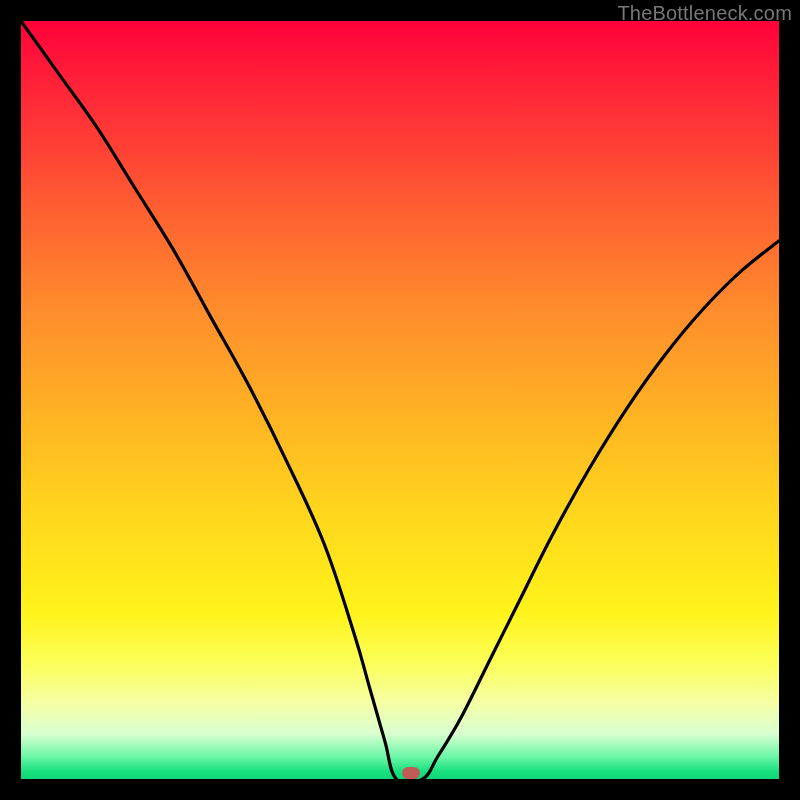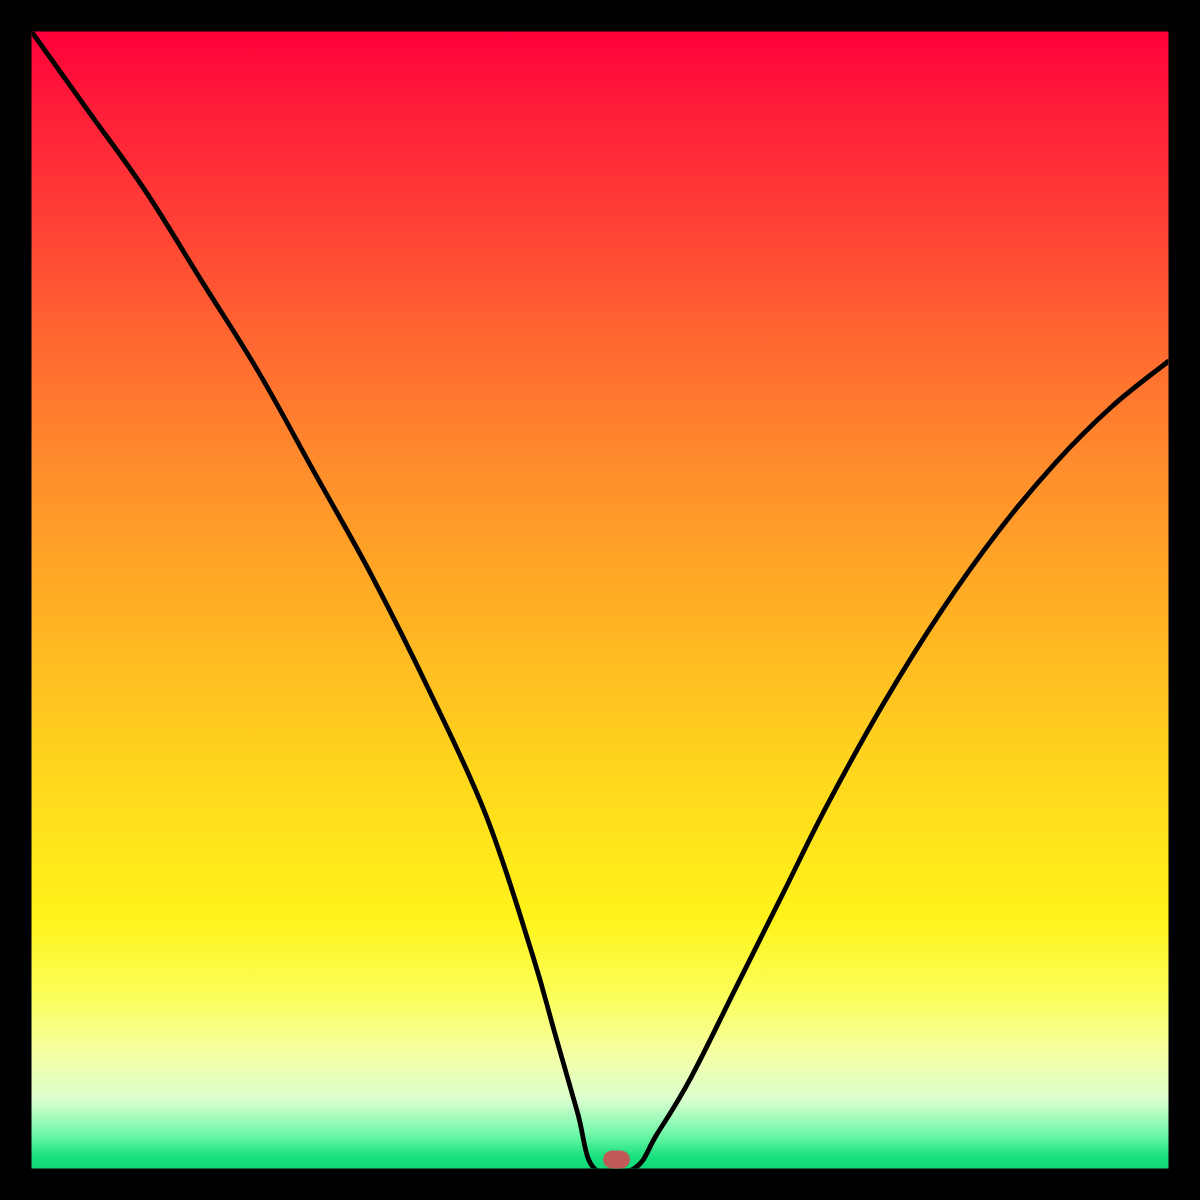--- a/index.html
+++ b/index.html
@@ -71,13 +71,14 @@
 </head>
 <body>
 
 <div class="frame">
   <div class="plot-area">
     <svg class="curve-svg" viewBox="0 0 758 758" preserveAspectRatio="none">
       <path id="curve-path" d="M 0 0 C 6.821999999999999 9.55079999999999, 24.256 33.95839999999994, 37.9 53.059999999999945 C 51.544 72.16159999999995, 62.15599999999999 85.654, 75.8 106.12 C 89.444 126.58600000000001, 100.05600000000001 144.9296, 113.7 166.76 C 127.344 188.5904, 137.956 204.2052, 151.6 227.39999999999998 C 165.244 250.59479999999996, 175.856 271.06080000000003, 189.5 295.62 C 203.144 320.1792, 213.756 337.91639999999995, 227.4 363.84 C 241.044 389.7636, 251.656 410.9876, 265.3 439.64 C 278.944 468.2924, 290.9204 491.6388, 303.2 523.02 C 315.4796 554.4012, 325.3336 588.0564, 333.52 613.98 C 341.7064 639.9036, 343.2224 647.9384, 348.68 667.04 C 354.1376 686.1415999999999, 359.0646 703.7272, 363.84 720.1 C 368.61539999999997 736.4728, 368.388 751.178, 375.21 758 C 382.032 764.822, 394.2358 762.0932, 401.74 758 C 409.24420000000003 753.9068, 410.07800000000003 746.1752, 416.90000000000003 735.26 C 423.72200000000004 724.3448, 430.0892 715.0972, 439.64 697.36 C 449.19079999999997 679.6228, 459.04479999999995 658.5504, 469.96 636.72 C 480.8752 614.8896000000001, 489.3648 597.9104, 500.28000000000003 576.08 C 511.19520000000006 554.2496000000001, 518.3204000000001 538.6348, 530.6 515.44 C 542.8796 492.24520000000007, 554.856 470.4148, 568.5 447.22 C 582.144 424.02520000000004, 592.756 407.046, 606.4 386.58 C 620.044 366.114, 630.656 351.25719999999995, 644.3 333.52 C 657.944 315.7828, 668.556 303.0484, 682.2 288.04 C 695.844 273.0316, 706.456 262.4196, 720.1 250.14 C 733.744 237.8604, 751.178 225.27760000000004, 758 219.82000000000005" fill="none" stroke="#000" stroke-width="3.2" stroke-linecap="round" stroke-linejoin="round"></path>
     </svg>
     <div class="marker" id="marker" style="left: 389.612px; top: 751.936px; background: rgb(192, 90, 87);"></div>
   </div>
+  <div class="watermark">TheBottleneck.com</div>
 </div>
 
 </body></html>

